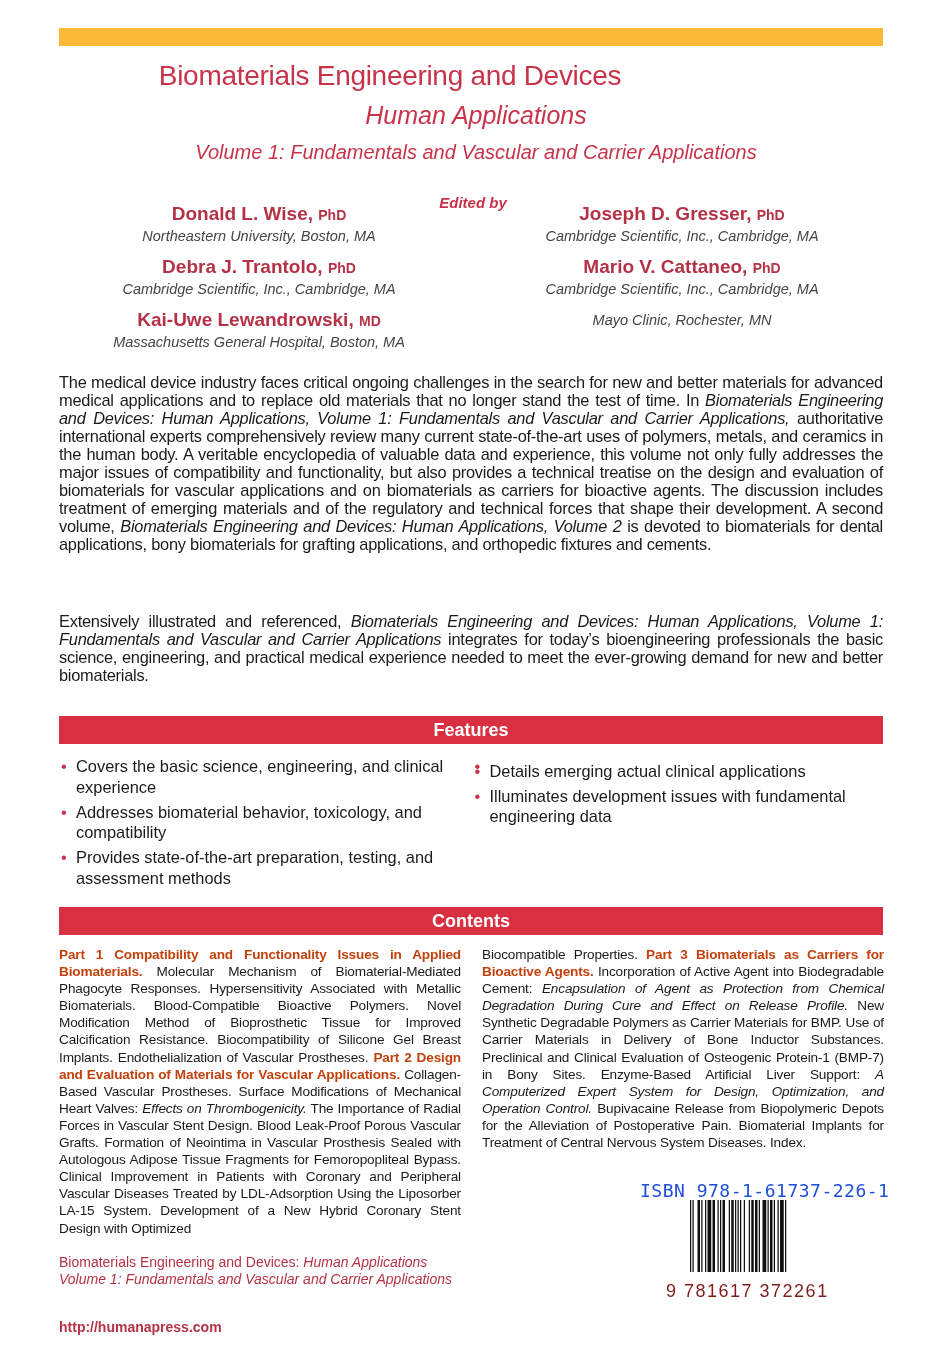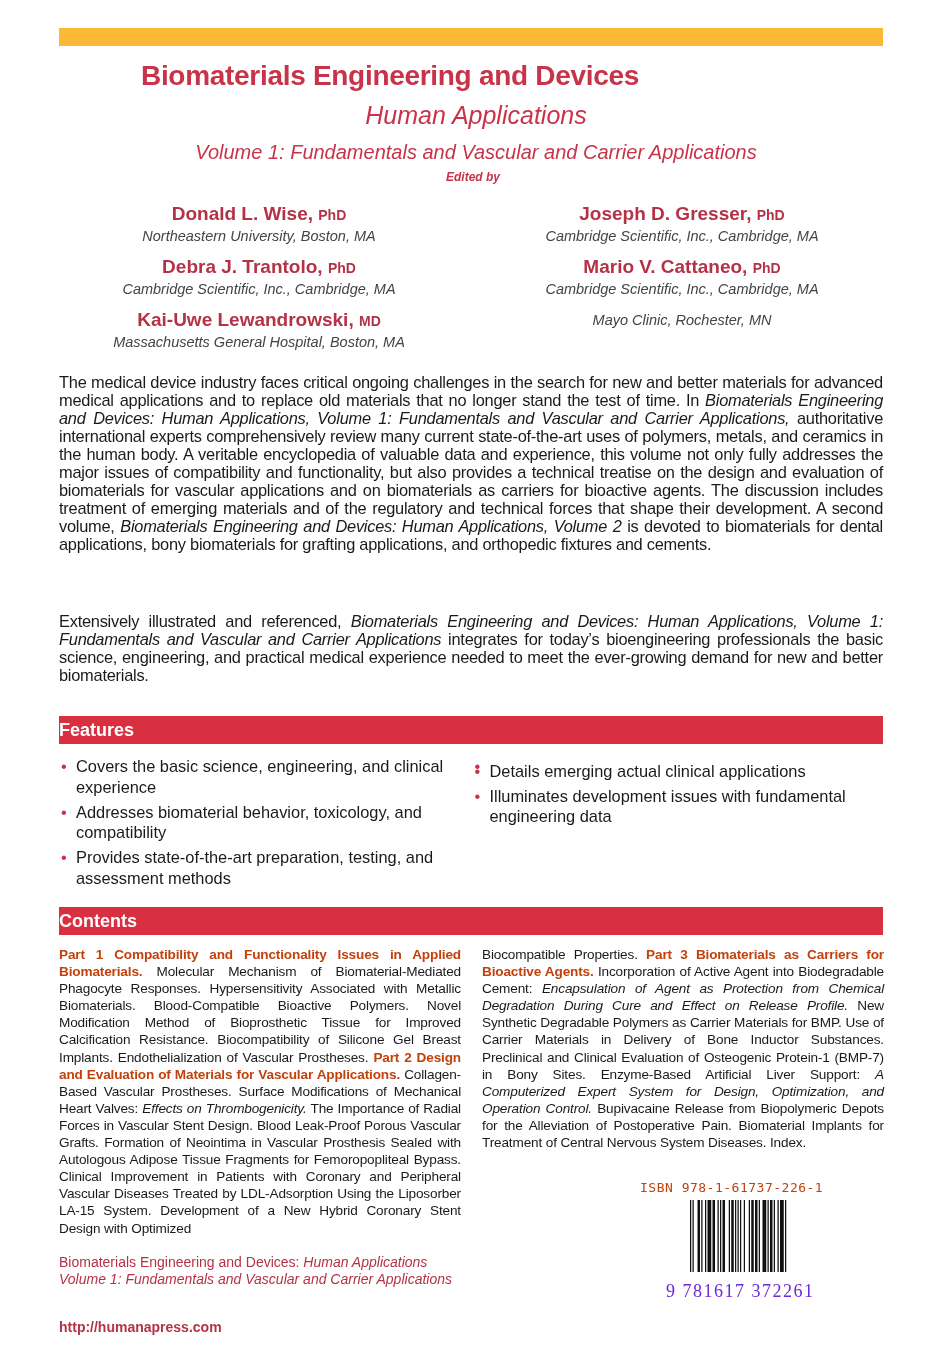--- a/index.html
+++ b/index.html
@@ -1,51 +1,51 @@
 <!DOCTYPE html>
 <html><head>
 <meta charset="utf-8">
 <style>
   html, body { margin: 0; padding: 0; background: #ffffff; }
   body { width: 952px; height: 1360px; position: relative; overflow: hidden;
          font-family: "Liberation Sans", "DejaVu Sans", sans-serif; color: #1a1a1a; }
   .top-bar { position: absolute; left: 59px; top: 28px; width: 824px; height: 18px; background: #fbb935; }
   .title { position: absolute; left: 0; width: 780px; text-align: center; top: 60px;
-           font-size: 28px; font-weight: bold; color: #c8334a; letter-spacing: -0.3px; }
+           font-size: 28px; font-weight: normal; color: #c8334a; letter-spacing: -0.3px; }
   .subtitle { position: absolute; left: 0; width: 952px; text-align: center; top: 101px;
               font-size: 25px; font-style: italic; color: #c8334a; }
   .volume { position: absolute; left: 0; width: 952px; text-align: center; top: 141px;
             font-size: 20px; font-style: italic; color: #c8334a; }
-  .edited-by { position: absolute; left: 0; width: 946px; text-align: center; top: 170px;
-               font-size: 12px; font-style: italic; font-weight: bold; color: #c8334a; }
+  .edited-by { position: absolute; left: 0; width: 946px; text-align: center; top: 194px;
+               font-size: 15px; font-style: italic; font-weight: bold; color: #c8334a; }
   .editor { position: absolute; width: 400px; text-align: center; }
   .editor .name { font-size: 19px; font-weight: bold; color: #b53246; white-space: nowrap; }
   .editor .deg { font-size: 14px; }
   .editor .aff { font-size: 14.5px; font-style: italic; color: #444; margin-top: 3px; white-space: nowrap; }
   .col-left { left: 59px; }
   .col-right { left: 482px; }
   .para { position: absolute; left: 59px; width: 824px; font-size: 16.4px; line-height: 18px;
           text-align: justify; color: #1a1a1a; letter-spacing: -0.25px; }
   .band { position: absolute; left: 59px; width: 824px; height: 28px; background: #d83040;
-          color: #fff; text-align: left; font-weight: bold; font-size: 18px; line-height: 28px; }
+          color: #fff; text-align: center; font-weight: bold; font-size: 18px; line-height: 28px; }
   .features { position: absolute; left: 59px; top: 756px; width: 824px; display: flex; }
   .features ul { list-style: none; margin: 0; padding: 0; width: 420px; }
   .features li { position: relative; padding-left: 17px; font-size: 16.4px; line-height: 20.5px;
                  margin-bottom: 4.5px; color: #1a1a1a; }
   .features li .bullet { position: absolute; left: 2px; top: 0; color: #c8334a; }
   .contents-col { position: absolute; top: 946px; font-size: 13.6px; line-height: 17.1px;
                   text-align: justify; color: #1a1a1a; width: 402px; letter-spacing: -0.15px; }
   .contents-col b { color: #c2410c; }
   .c-left { left: 59px; }
   .c-right { left: 482px; }
   .isbn-text { position: absolute; left: 640px; top: 1180px; font-family: "DejaVu Sans Mono", monospace;
-               font-size: 13px; letter-spacing: 0.5px; color: #c2410c; }
+               font-size: 18px; letter-spacing: 0.5px; color: #1d4ed8; }
   .barcode { position: absolute; left: 690px; top: 1200px; width: 140px; height: 72px; }
-  .barcode-num { position: absolute; left: 666px; top: 1281px; font-family: Liberation Serif, serif;
-                 font-size: 18px; letter-spacing: 1.5px; color: #6d28d9; }
+  .barcode-num { position: absolute; left: 666px; top: 1281px; font-family: Liberation Sans, sans-serif;
+                 font-size: 18px; letter-spacing: 1.5px; color: #7f1d1d; }
   .footer-title { position: absolute; left: 59px; top: 1254px; font-size: 14px; line-height: 17px;
                   color: #b53246; }
   .footer-url { position: absolute; left: 59px; top: 1319px; font-size: 14px; font-weight: bold; color: #b53246; }
 </style>
 </head>
 <body>
 
 <div class="top-bar"></div>
 
 <div class="title">Biomaterials Engineering and Devices</div>

